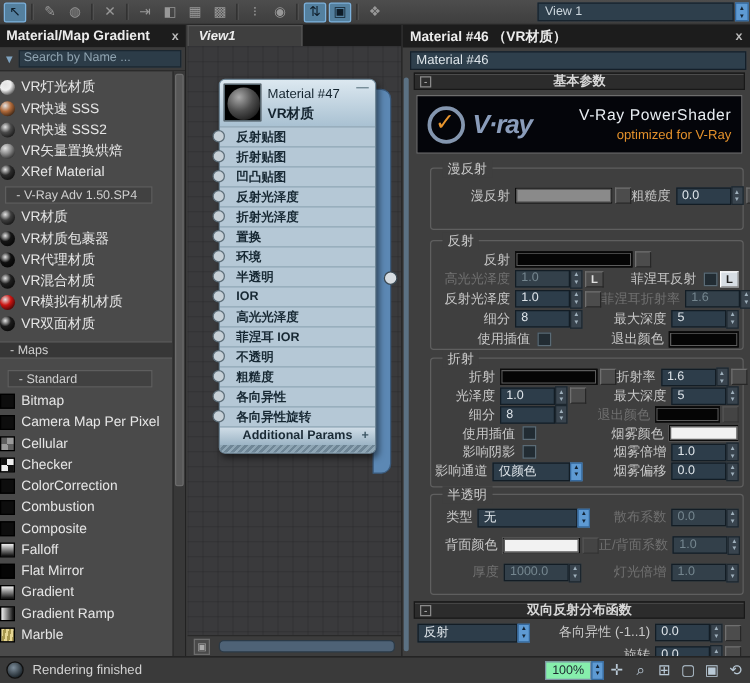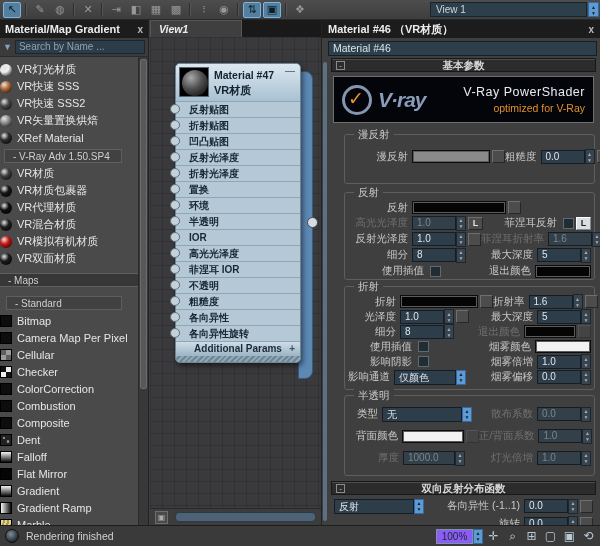--- a/index.html
+++ b/index.html
@@ -54,21 +54,21 @@
   #viewtabs{height:17px;background:#191919;display:flex}
   #viewtab{width:92px;background:#3f3f3f;border:1px solid #565656;border-bottom:none;color:#ececec;font-size:10.5px;font-style:italic;font-weight:bold;display:flex;align-items:center;padding-left:8px}
   #canvas{position:absolute;top:17px;left:0;right:0;bottom:17px;overflow:hidden;background:#3a3a3c;background-image:linear-gradient(rgba(0,0,0,.13) 1px,transparent 1px),linear-gradient(90deg,rgba(0,0,0,.13) 1px,transparent 1px);background-size:12px 12px}
   #node-out{position:absolute;left:148px;top:34px;width:15px;height:308px;background:#5c88b4;border:1px solid #3a5a7c;border-radius:0 8px 8px 0}
   #node-out-conn{position:absolute;left:157px;top:180px;width:11px;height:11px;border-radius:50%;background:#d6dce1;border:1px solid #3c4a54}
   #node{position:absolute;left:25px;top:26px;width:126px;border:1px solid #6f8696;border-radius:5px;box-shadow:2px 3px 5px rgba(0,0,0,.5);background:#b5c8d6}
   #node-header{height:37px;background:linear-gradient(#dce8f0,#a9c1d2);border-radius:4px 4px 0 0;display:flex;padding:3px;position:relative}
   #node-sphere{width:30px;height:30px;flex:none;background:#000;border:1px solid #56666f}
   #node-sphere i{display:block;width:26px;height:26px;margin:2px;border-radius:50%;background:radial-gradient(circle at 35% 30%,#a9a9a9 0%,#4e4e4e 45%,#0a0a0a 95%)}
   #node-titles{margin-left:5px;padding-top:2px}
-  #node-title{font-size:10.5px;font-weight:bold;color:#14242f;white-space:nowrap}
+  #node-title{font-size:10.5px;font-weight:normal;color:#14242f;white-space:nowrap}
   #node-subtitle{font-size:11px;font-weight:bold;color:#14242f;margin-top:2px}
   #node-min{position:absolute;right:5px;top:1px;font-size:10px;color:#3c5664}
   .slot{position:relative;height:16px;background:#b5c8d6;border-top:1px solid #8fa6b5;font-size:10px;font-weight:bold;color:#172833;display:flex;align-items:center;padding-left:13px;white-space:nowrap}
   .conn{position:absolute;left:-6px;top:2px;width:10px;height:10px;border-radius:50%;background:#c6d0d7;border:1px solid #5d6e79}
   #node-footer{position:relative;height:15px;background:linear-gradient(#cfdde7,#9cb4c5);border-top:1px solid #8fa6b5;font-size:10px;font-weight:bold;color:#1a2a35;text-align:center;line-height:14px}
   #node-footer .plus{position:absolute;right:5px;top:0;color:#3c5664}
   #node-grip{height:6px;background:repeating-linear-gradient(135deg,#8fa6b5 0 2px,#6f8696 2px 4px);border-radius:0 0 4px 4px}
   #viewbottom{position:absolute;left:0;right:0;bottom:0;height:17px;background:#3c3c3c;border-top:1px solid #292929;display:flex;align-items:center;padding:0 5px}
   #pan-mini-btn{width:13px;height:13px;background:#4a4a4a;border:1px solid #6d6d6d;color:#aaa;font-size:8px;text-align:center;line-height:11px;flex:none}
   #hscroll{flex:1;height:10px;margin-left:7px;background:#4e6276;border:1px solid #2b3a47;border-radius:4px}
@@ -88,21 +88,21 @@
   #banner-right{margin-left:auto;text-align:right;padding-right:8px}
   #banner-title{font-size:12.5px;color:#e8edf2;letter-spacing:.5px}
   #banner-sub{font-size:10.5px;color:#e2902b;margin-top:3px}
   .grp{position:absolute;left:13px;right:1px;border:1px solid #5f5f5f;border-radius:3px;padding-top:7px}
   .gt{position:absolute;top:-7px;left:9px;background:#3f3f3f;padding:0 4px;font-size:10.5px;color:#cccccc}
   
   #statusbar{left:0;top:525px;width:600px;height:21px;background:#3a3a3a;border-top:1px solid #1e1e1e;display:flex;align-items:center}
   #eye{width:14px;height:14px;border-radius:50%;background:radial-gradient(circle at 40% 35%,#7d8d9a,#1d262c 75%);border:1px solid #111;margin:0 7px 0 5px;flex:none}
   #status-msg{font-size:10.5px;color:#d2d2d2}
   #status-right{margin-left:auto;display:flex;align-items:center;padding-right:3px}
-  #zoom-field{width:37px;height:15px;background:#8b5cf6;border:1px solid #7e93a4;color:#1c2830;font-size:10px;text-align:center;line-height:13px}
+  #zoom-field{width:37px;height:15px;background:#86efac;border:1px solid #7e93a4;color:#1c2830;font-size:10px;text-align:center;line-height:13px}
   .sbi{width:17px;height:16px;color:#b9c9d6;font-size:12px;display:flex;align-items:center;justify-content:center;margin-left:2px;flex:none}
 </style>
 </head>
 <body>
 
 <div id="toolbar" class="abs">
   <span id="toolbar-icons" style="display:flex;align-items:center">
       <span class="tbi active">↖</span>
       <span class="tbsep"></span>
       <span class="tbi">✎</span>
@@ -215,24 +215,20 @@
       </div>
       <div class="bitem">
         <span class="bicon sq" style="background: rgb(13, 13, 13);"></span>
         <span>Combustion</span>
       </div>
       <div class="bitem">
         <span class="bicon sq" style="background: rgb(13, 13, 13);"></span>
         <span>Composite</span>
       </div>
       <div class="bitem">
-        <span class="bicon sq" style="background: radial-gradient(circle at 30% 30%, rgb(136, 136, 136) 1px, transparent 1.6px), radial-gradient(circle at 70% 65%, rgb(153, 153, 153) 1px, rgb(34, 34, 34) 1.6px);"></span>
-        <span>Dent</span>
-      </div>
-      <div class="bitem">
         <span class="bicon sq" style="background: linear-gradient(rgb(245, 245, 245), rgb(10, 10, 10));"></span>
         <span>Falloff</span>
       </div>
       <div class="bitem">
         <span class="bicon sq" style="background: rgb(5, 5, 5);"></span>
         <span>Flat Mirror</span>
       </div>
       <div class="bitem">
         <span class="bicon sq" style="background: linear-gradient(rgb(245, 245, 245), rgb(10, 10, 10));"></span>
         <span>Gradient</span>

